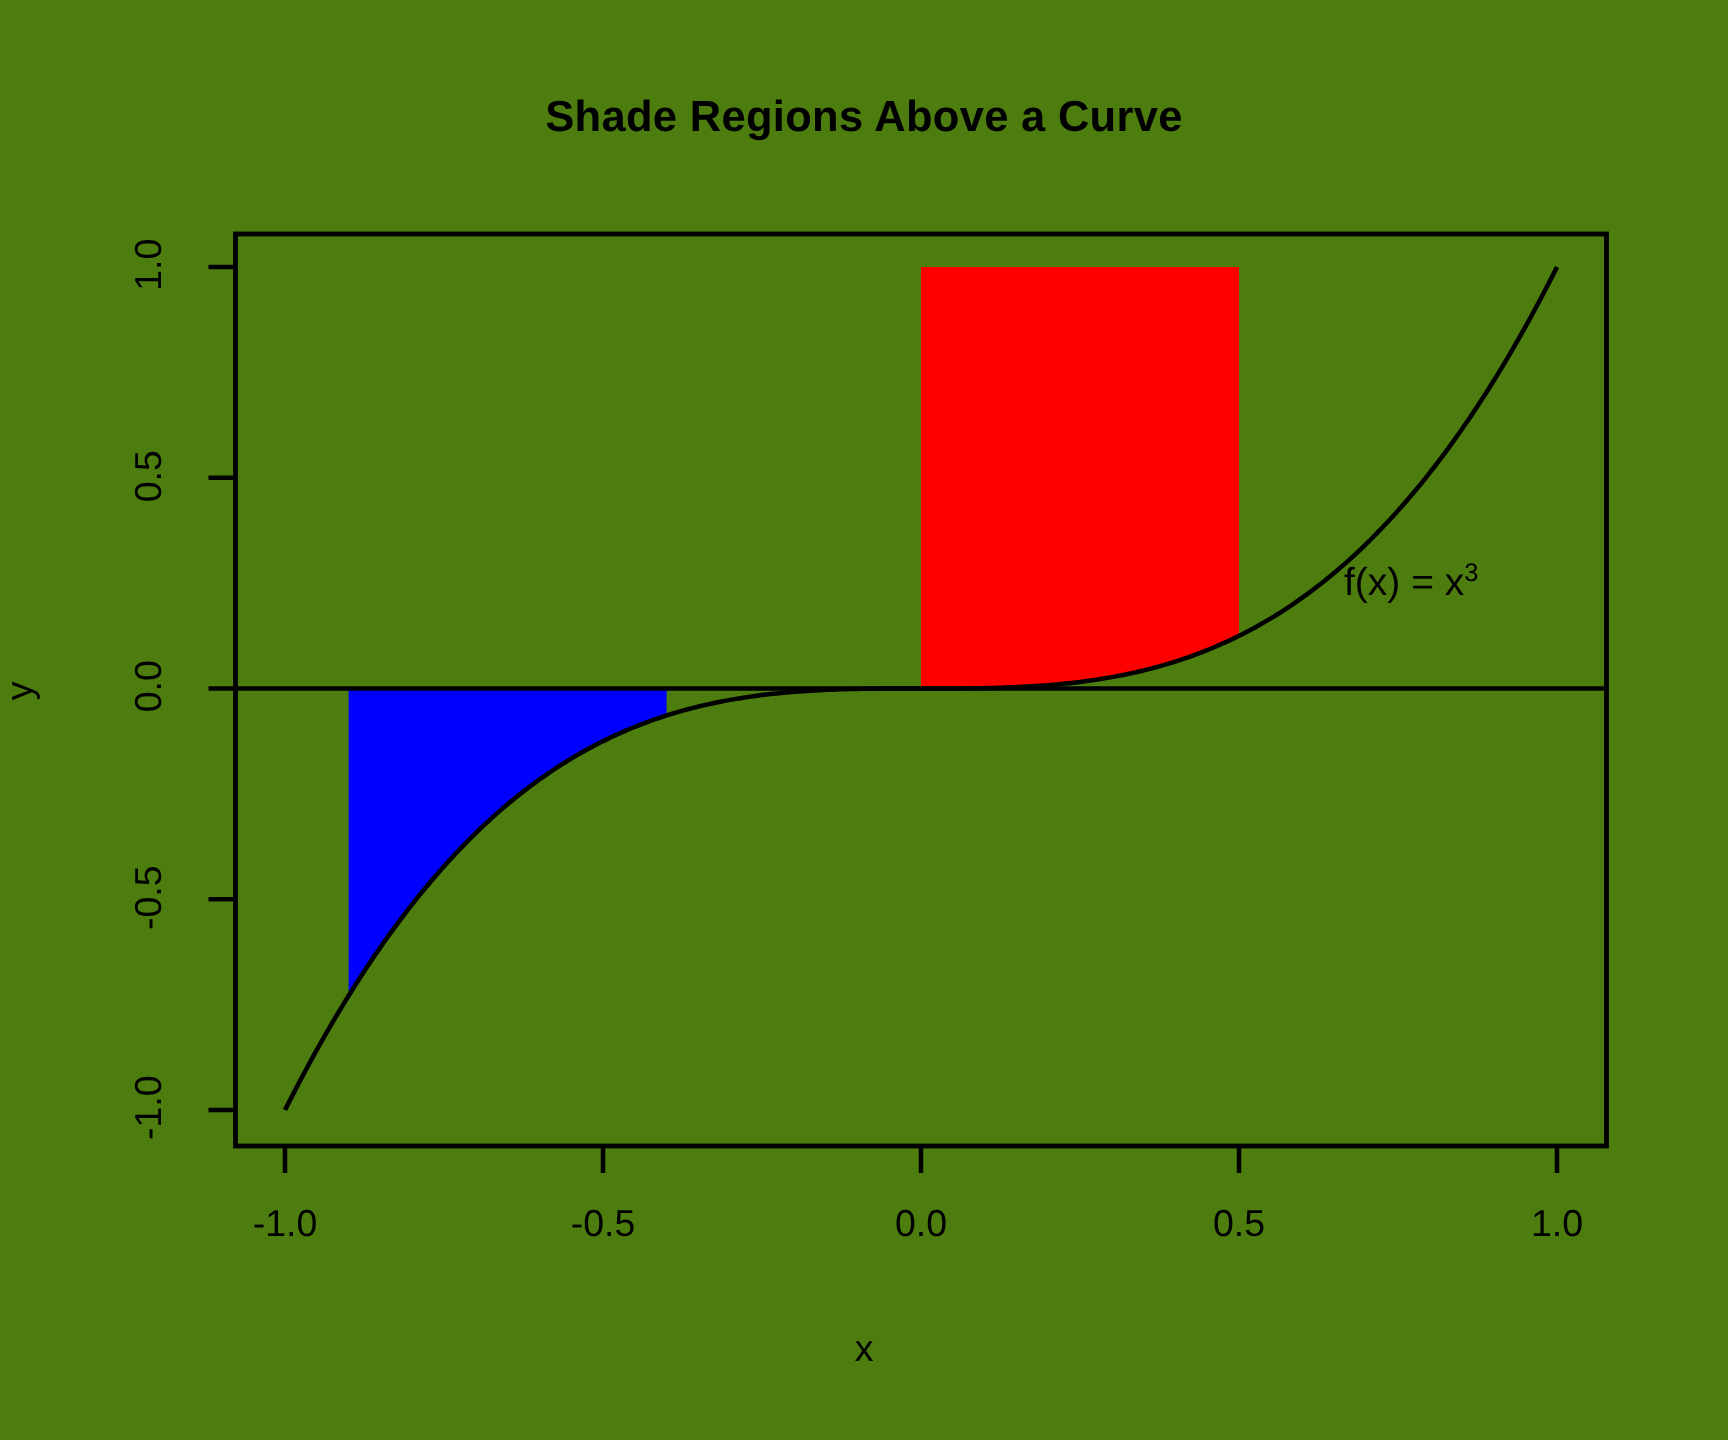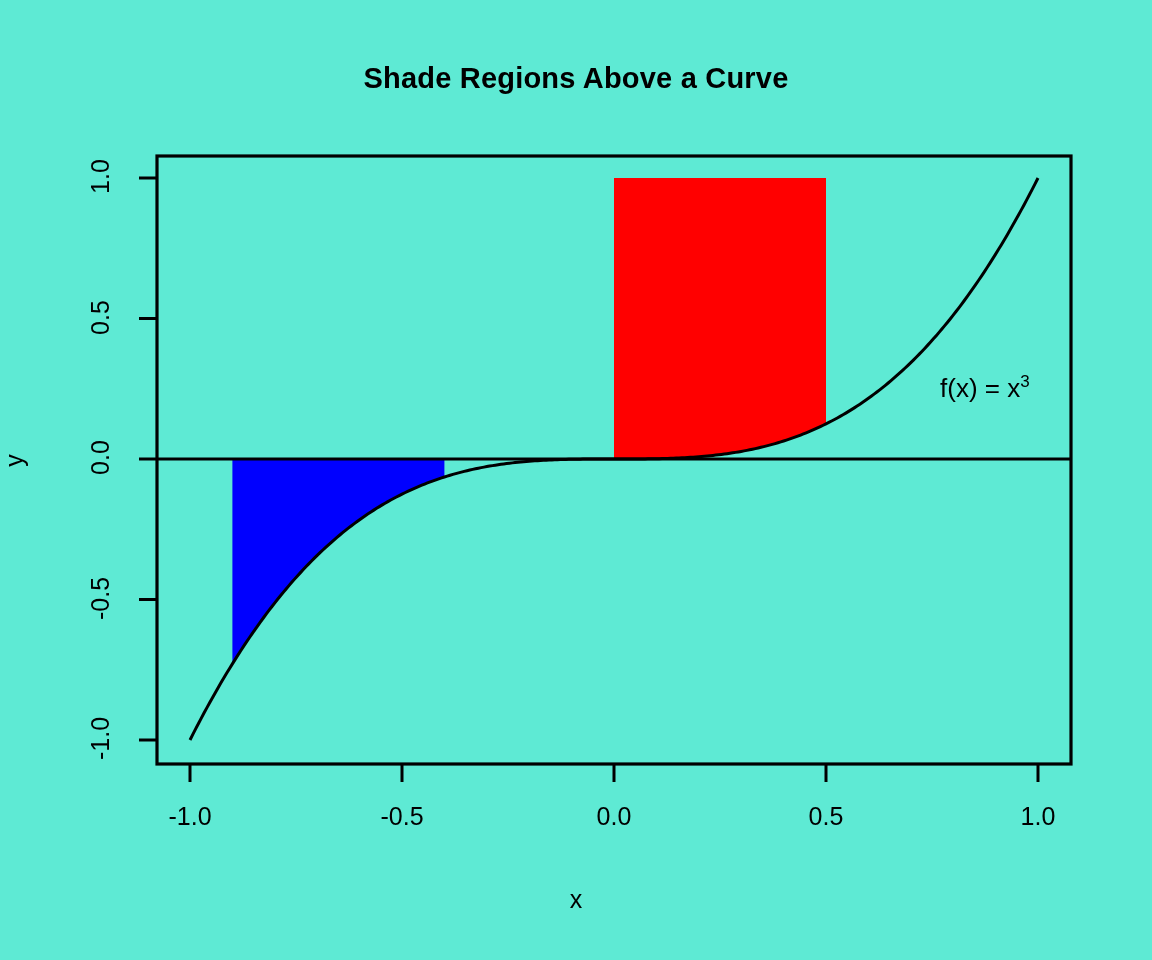--- a/index.html
+++ b/index.html
@@ -4,21 +4,21 @@
 <style>
   html, body {
     margin: 0;
     padding: 0;
     background: #ffffff;
   }
   #stage {
     position: relative;
     width: 1152px;
     height: 960px;
-    background: #5eead4;
+    background: #4d7c0f;
     overflow: hidden;
     font-family: "Liberation Sans", sans-serif;
   }
   #plot-svg {
     position: absolute;
     left: 0;
     top: 0;
     width: 1152px;
     height: 960px;
     display: block;
@@ -77,21 +77,20 @@
     transform: rotate(-90deg);
   }
   .curve-annotation {
     position: absolute;
     left: 896px;
     top: 372px;
     font-family: "Liberation Sans", sans-serif;
     font-size: 26px;
     color: #000000;
     white-space: nowrap;
-    margin-left: 44px;
   }
   .curve-annotation sup {
     font-size: 17px;
     vertical-align: super;
   }
 </style>
 </head>
 <body>
 
 <div id="stage">

